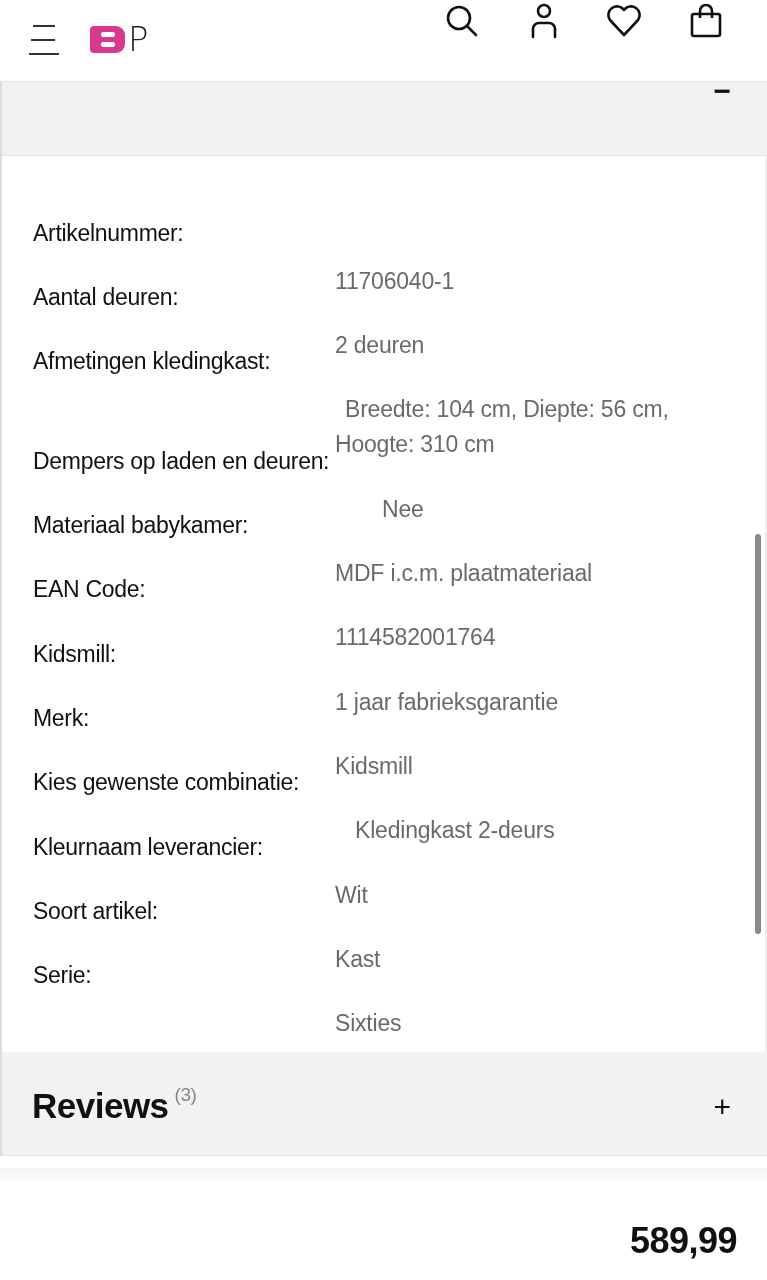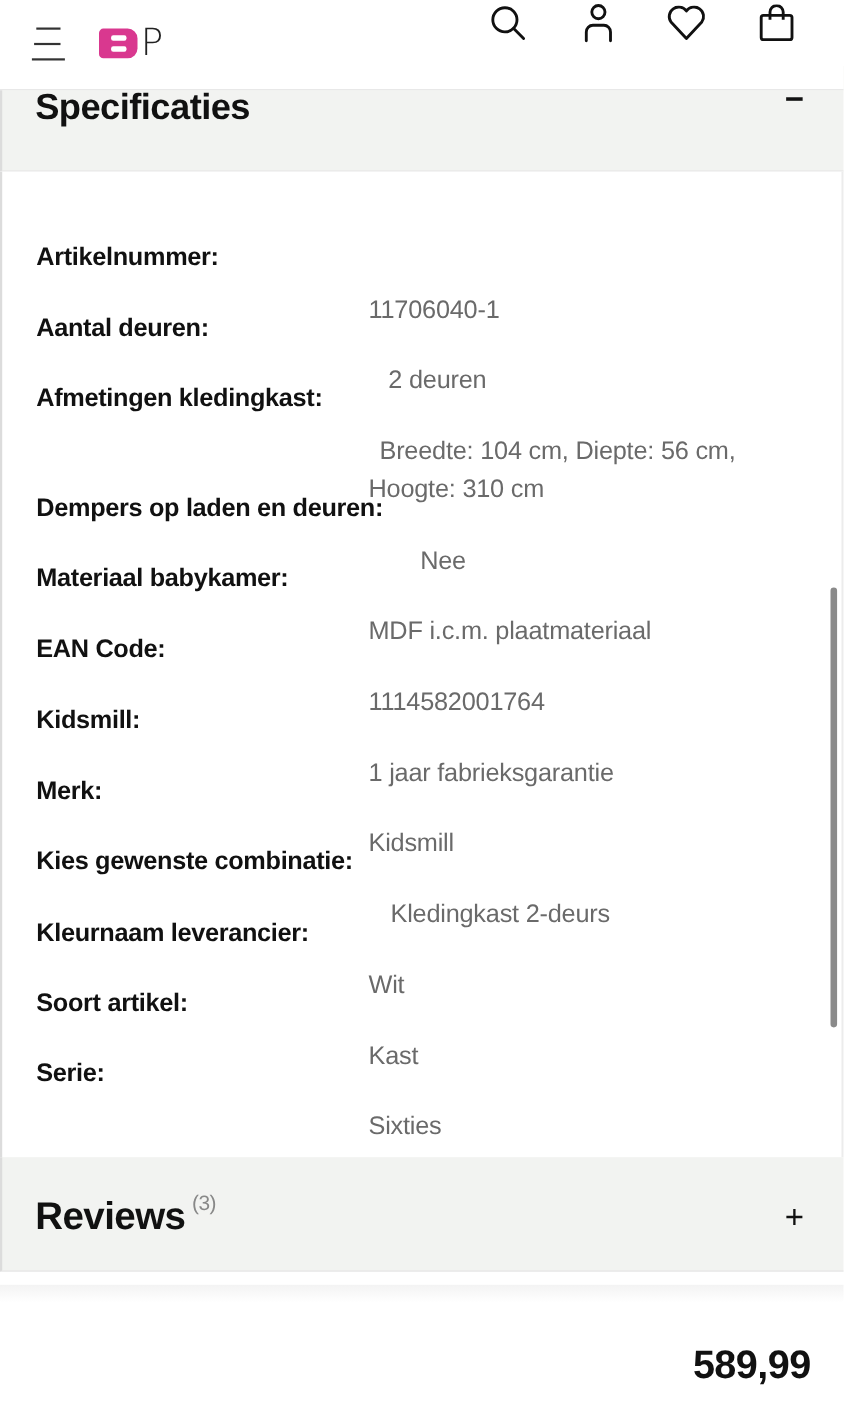--- a/index.html
+++ b/index.html
@@ -41,21 +41,21 @@
   .spec-head { top: 60px; height: 96px; }
   .spec-title { position: absolute; left: 30px; top: 18px; font-size: 33px; font-weight: 700; color: #111; letter-spacing: -0.5px; }
   .toggle { position: absolute; right: 36px; font-size: 30px; font-weight: 700; color: #111; }
   .spec-toggle { top: 14px; }
 
   .spec-body {
     position: absolute; left: 0; top: 156px; width: 767px; height: 896px; background: #fff;
     border-left: 2px solid #dcdcdc; border-right: 2px solid #ececec;
   }
   .spec-row { position: absolute; left: 31px; font-size: 23px; line-height: 35px; }
-  .spec-label { position: absolute; left: 0; top: 0; font-weight: 700; color: #111; white-space: nowrap; letter-spacing: -0.3px; }
+  .spec-label { position: absolute; left: 0; top: 0; font-weight: 400; color: #111; white-space: nowrap; letter-spacing: -0.3px; }
   .spec-value { position: absolute; top: 0; color: #6a6a6a; white-space: nowrap; letter-spacing: -0.2px; margin-top: 48px; }
 
   .scrollbar {
     position: absolute; right: 6px; top: 534px; width: 6px; height: 400px;
     background: #8a8a8a; border-radius: 3px; cursor: pointer; z-index: 3;
   }
 
   .reviews-head { top: 1052px; height: 104px; }
   .reviews-title { position: absolute; left: 30px; top: 34px; font-size: 35px; font-weight: 700; color: #111; letter-spacing: -0.5px; }
   .reviews-count { font-size: 19px; font-weight: 400; color: #888; vertical-align: super; margin-left: 6px; position: relative; top: -4px; }
@@ -97,32 +97,31 @@
   </div>
   <div class="hdr-icon i4">
     <svg width="32" height="34" viewBox="0 0 32 34">
         <rect x="2" y="10" width="28" height="22" rx="2" fill="none" stroke="#111" stroke-width="2.6"></rect>
         <path d="M10 14 V7 a6 6 0 0 1 12 0 V14" fill="none" stroke="#111" stroke-width="2.6"></path>
       </svg>
   </div>
 </div>
 
 <div class="section-head spec-head">
-  <div class="spec-title">Specificaties</div>
   <div class="toggle spec-toggle">−</div>
 </div>
 
 <div class="spec-body">
   <div class="spec-row" style="top:60px">
     <span class="spec-label">Artikelnummer:</span>
     <span class="spec-value" style="left:302px">11706040-1</span>
   </div>
   <div class="spec-row" style="top:124px">
     <span class="spec-label">Aantal deuren:</span>
-    <span class="spec-value" style="left:320px">2 deuren</span>
+    <span class="spec-value" style="left:302px">2 deuren</span>
   </div>
   <div class="spec-row" style="top:188px">
     <span class="spec-label">Afmetingen kledingkast:</span>
     <span class="spec-value" style="left:312px">Breedte: 104 cm, Diepte: 56 cm,</span>
     <span class="spec-value" style="left:302px; top:35px">Hoogte: 310 cm</span>
   </div>
   <div class="spec-row" style="top:288px">
     <span class="spec-label">Dempers op laden en deuren:</span>
     <span class="spec-value" style="left:349px">Nee</span>
   </div>

